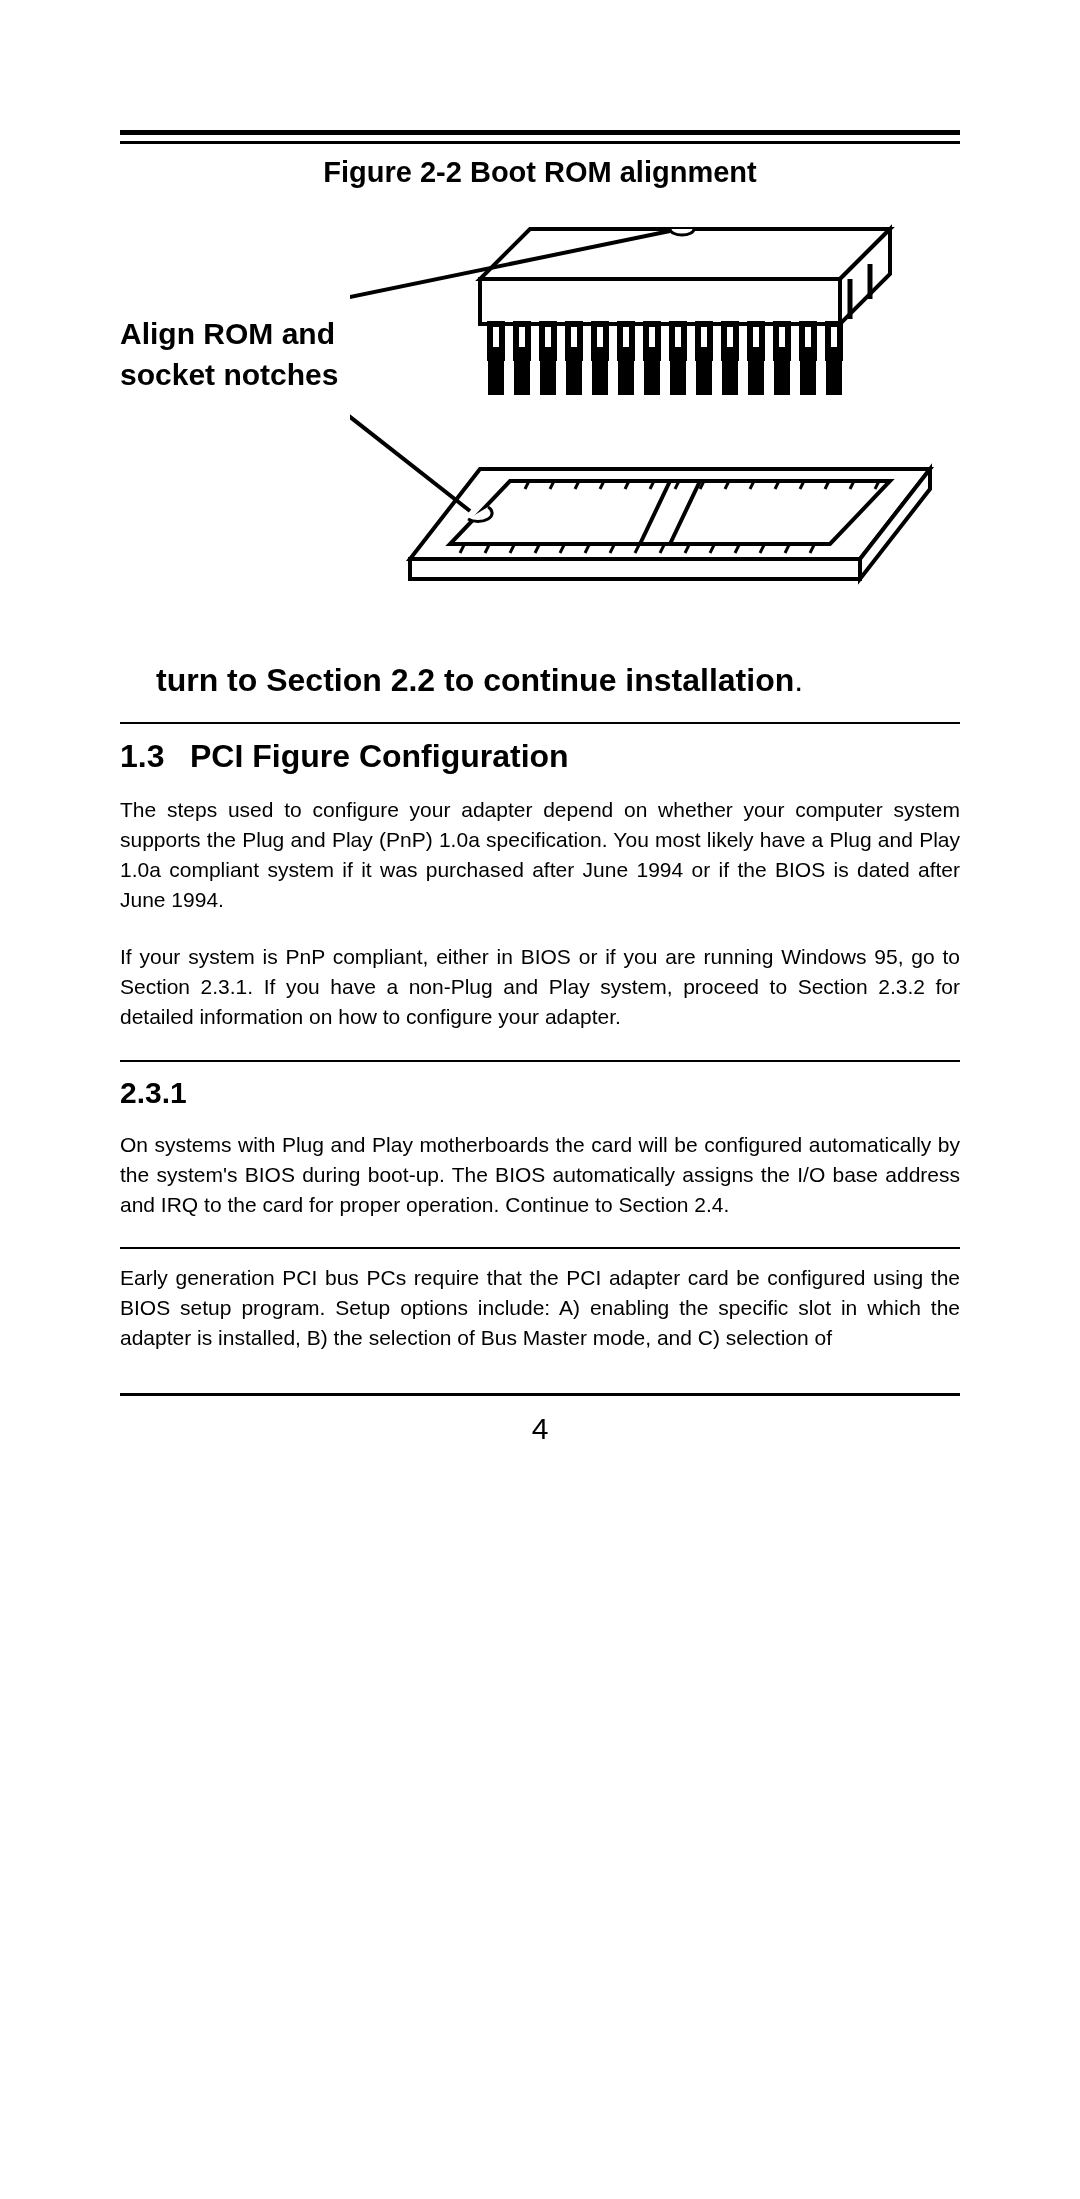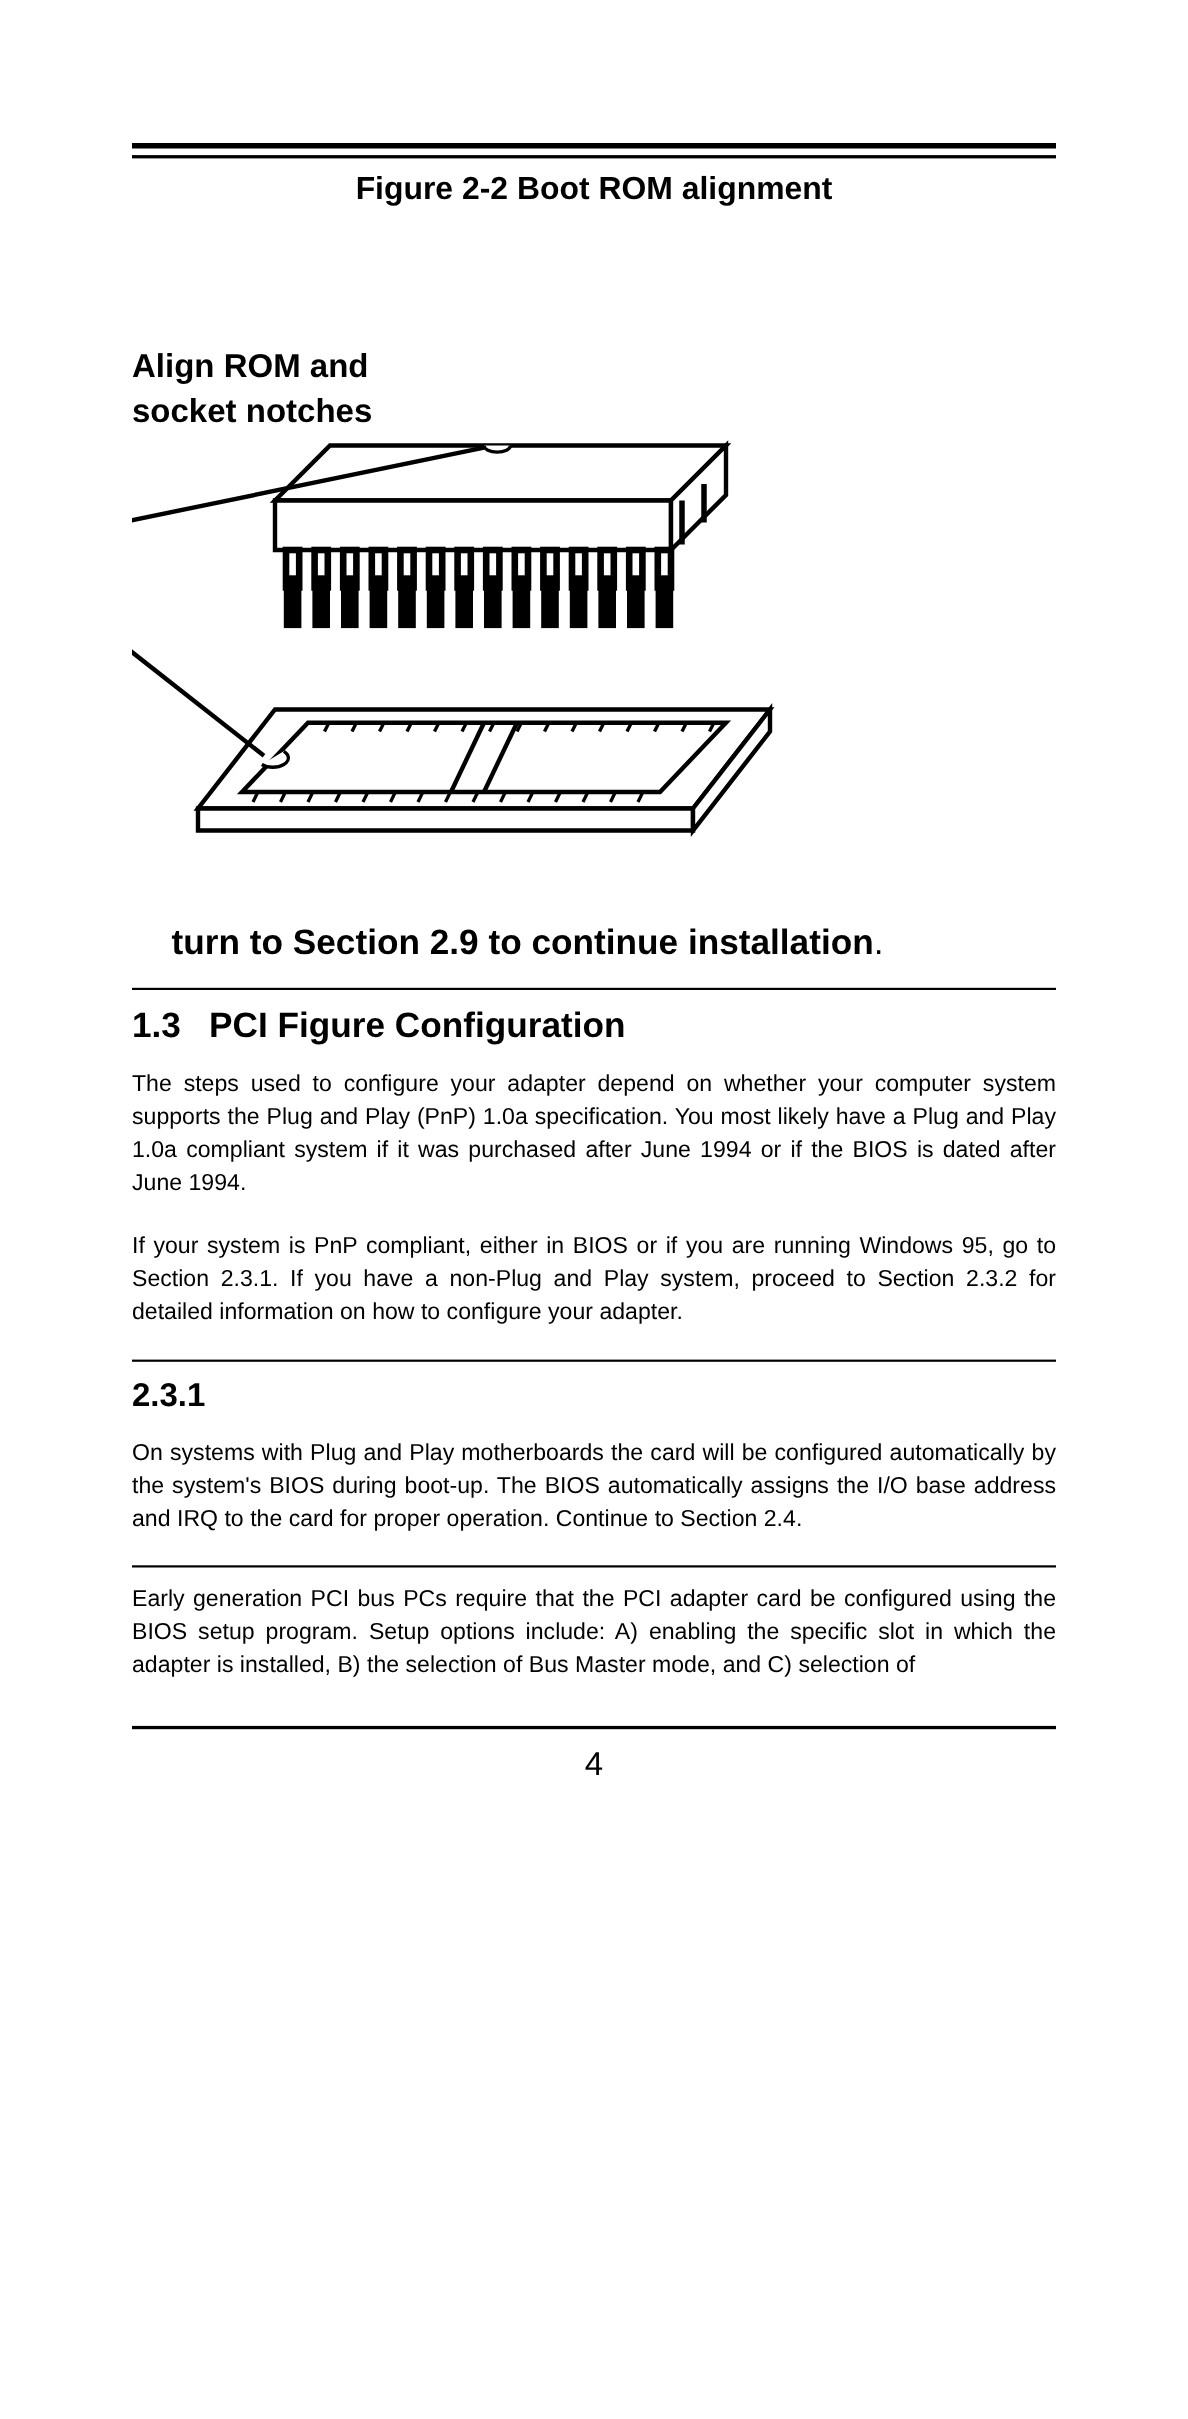--- a/index.html
+++ b/index.html
@@ -24,21 +24,20 @@
   .figure-caption {
     text-align: center;
     font-weight: bold;
     font-size: 29px;
     margin-bottom: 30px;
   }
   .figure-area {
     display: flex;
     align-items: flex-start;
     margin-bottom: 60px;
-    flex-direction: column;
   }
   .annot {
     width: 230px;
     font-weight: bold;
     font-size: 30px;
     line-height: 1.35;
     padding-top: 95px;
   }
   .svg-wrap {
     flex: 1;
@@ -196,21 +195,21 @@
           <line x1="500" y1="270" x2="504" y2="262"></line>
           <line x1="525" y1="270" x2="529" y2="262"></line>
         </g>
 
         <line x1="-10" y1="80" x2="320" y2="12" stroke="#000" stroke-width="4"></line>
         <line x1="-10" y1="190" x2="120" y2="292" stroke="#000" stroke-width="4"></line>
       </svg>
     </div>
   </div>
 
-  <p class="instruction"><span>turn to Section 2.9 to continue installation</span><span style="font-weight:normal">.</span></p>
+  <p class="instruction"><span>turn to Section 2.2 to continue installation</span><span style="font-weight:normal">.</span></p>
 
   <div class="thin-rule"></div>
 
   <div class="section-h">
     <span class="num">1.3</span>
     <span class="ttl">PCI Figure Configuration</span>
   </div>
 
   <p class="body-text">The steps used to configure your adapter depend on whether your computer system supports the Plug and Play (PnP) 1.0a specification. You most likely have a Plug and Play 1.0a compliant system if it was purchased after June 1994 or if the BIOS is dated after June 1994.</p>
   <p class="body-text">If your system is PnP compliant, either in BIOS or if you are running Windows 95, go to Section 2.3.1. If you have a non-Plug and Play system, proceed to Section 2.3.2 for detailed information on how to configure your adapter.</p>

